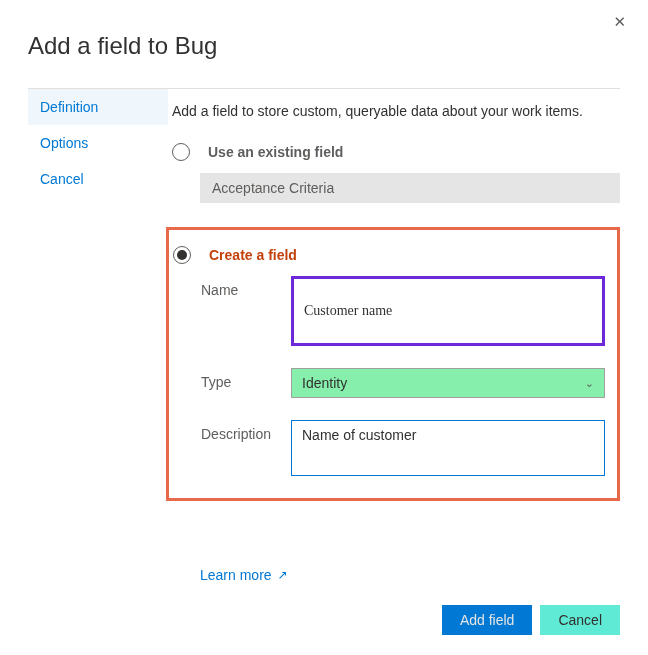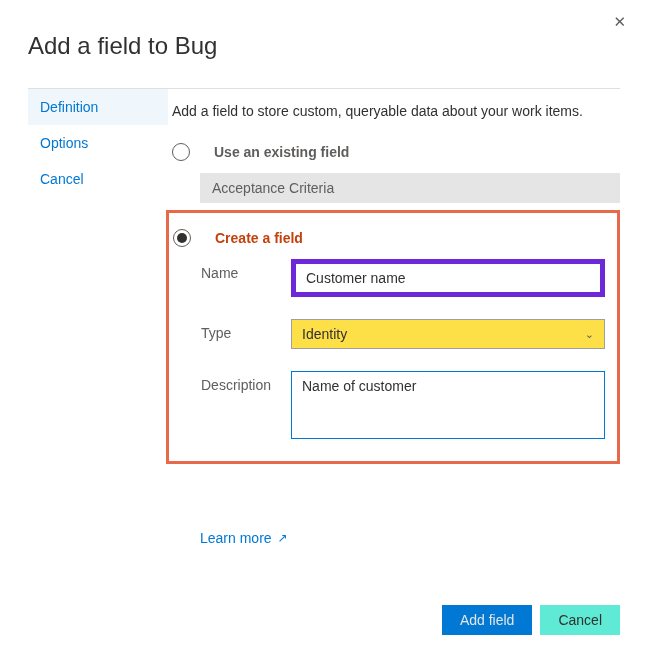--- a/index.html
+++ b/index.html
@@ -62,21 +62,21 @@
       padding-top: 14px;
     }
     .intro {
       font-size: 14px;
       color: #323130;
       margin-bottom: 24px;
     }
     .radio-row {
       display: flex;
       align-items: center;
-      gap: 24px;
+      gap: 18px;
       margin-bottom: 12px;
     }
     .radio {
       width: 18px;
       height: 18px;
       border: 1px solid #605e5c;
       border-radius: 50%;
       display: inline-flex;
       align-items: center;
       justify-content: center;
@@ -94,21 +94,21 @@
       color: #605e5c;
     }
     .radio-label.active {
       color: #c2410c;
     }
     .disabled-field {
       background: #e5e5e5;
       color: #605e5c;
       padding: 7px 12px;
       margin-left: 28px;
-      margin-bottom: 7px;
+      margin-bottom: 24px;
       font-size: 14px;
     }
     .highlight-box {
       border: 3px solid #e8684a;
       padding: 16px 12px 22px 4px;
       margin-left: -6px;
     }
     .field-row {
       display: flex;
       align-items: flex-start;
@@ -117,51 +117,51 @@
     }
     .field-label {
       width: 90px;
       flex-shrink: 0;
       color: #605e5c;
       font-size: 14px;
       padding-top: 6px;
     }
     .text-input {
       flex: 1;
-      border: 5px solid #6d28d9;
-      padding: 6px 10px;
-      font-size: 14px;
-      font-family: Liberation Sans, sans-serif;
+      border: 3px solid #6d28d9;
+      padding: 24px 10px;
+      font-size: 14px;
+      font-family: Liberation Serif, serif;
       color: #323130;
       outline: none;
     }
     .select-wrap {
       flex: 1;
       border: 1px solid #a19f9d;
       padding: 6px 10px;
       font-size: 14px;
       display: flex;
       justify-content: space-between;
       align-items: center;
       cursor: pointer;
-      background: #fde047;
+      background: #86efac;
     }
     .chevron {
       font-size: 11px;
       color: #605e5c;
     }
     .textarea {
       flex: 1;
       border: 1px solid #0078d4;
       padding: 6px 10px;
       font-size: 14px;
       font-family: inherit;
       color: #323130;
       outline: none;
-      height: 68px;
+      height: 56px;
       resize: none;
     }
     .learn-more {
       color: #0078d4;
       margin-top: 66px;
       margin-left: 28px;
       font-size: 14px;
       cursor: pointer;
       display: inline-flex;
       align-items: center;

